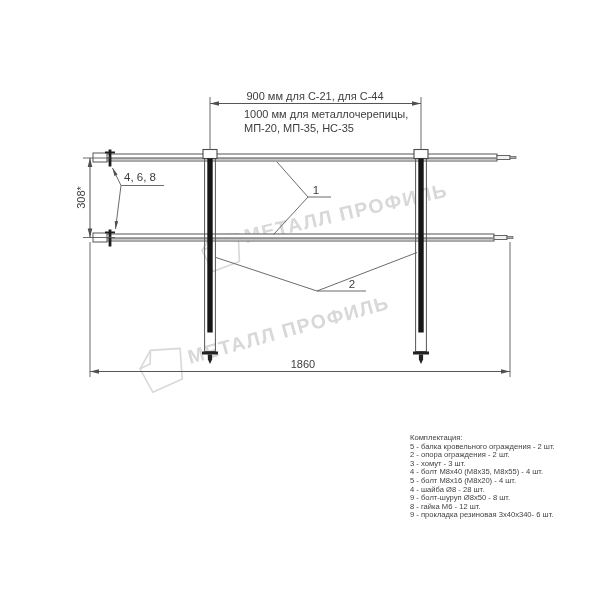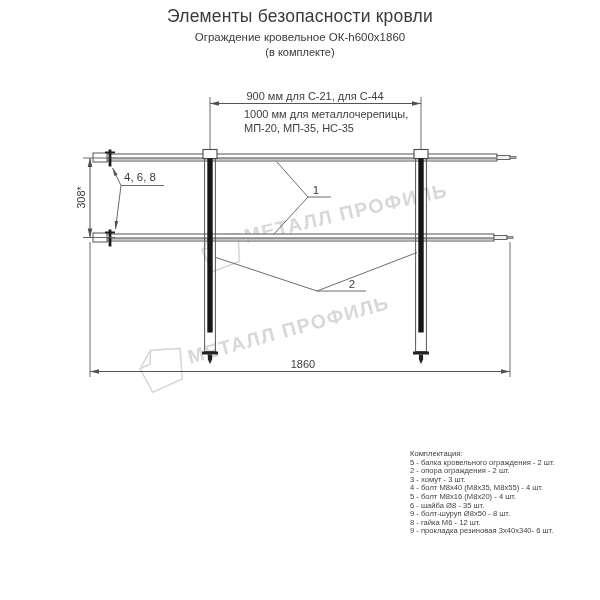--- a/index.html
+++ b/index.html
@@ -13,32 +13,27 @@
   .note{margin-top:3px;font-size:11px;}
   svg.drawing{position:absolute;left:0;top:0;}
   svg .ln{stroke:#555;stroke-width:1;fill:none;}
   svg .thin{stroke:#5a5a5a;stroke-width:0.9;fill:none;}
   svg .arrow{fill:#4f4f4f;stroke:none;}
   svg .dimtxt{font-family:"Liberation Sans",sans-serif;font-size:11px;fill:#3d3d3d;}
   svg .calltxt{font-family:"Liberation Sans",sans-serif;font-size:11.5px;fill:#3d3d3d;}
   svg .wm{font-family:"Liberation Sans",sans-serif;font-size:19.5px;font-weight:bold;
           letter-spacing:1.5px;fill:#d8d8d8;}
   svg .wmlogo{stroke:#d8d8d8;stroke-width:1.6;fill:none;}
-  .parts{position:absolute;left:410px;top:450px;font-size:7.6px;line-height:8.6px;color:#3f3f3f;white-space:nowrap;}
+  .parts{position:absolute;left:410px;top:434px;font-size:7.6px;line-height:8.6px;color:#3f3f3f;white-space:nowrap;}
 </style>
 </head>
 <body>
 
 <div class="page">
 
-  <div class="hdr">
-    <div class="title">Элементы безопасности кровли</div>
-    <div class="subtitle">Ограждение кровельное ОК-h600х1860</div>
-    <div class="note">(в комплекте)</div>
-  </div>
 
   <svg class="drawing" width="600" height="600" viewBox="0 0 600 600" xmlns="http://www.w3.org/2000/svg">
 
     <g>
       <g transform="translate(194,238) rotate(-13)">
         <path class="wmlogo" d="M5,14 L18,1 L44,6 L39,33 L11,37 Z"></path>
         <path class="wmlogo" d="M18,1 L15,12 L5,14"></path>
       </g>
       <g transform="translate(246,243) rotate(-13)">
         <text class="wm" x="0" y="0">МЕТАЛЛ ПРОФИЛЬ</text>
@@ -147,19 +142,19 @@
     </g>
   </svg>
 
   <div class="parts">
     <div>Комплектация:</div>
     <div>5 - балка кровельного ограждения - 2 шт.</div>
     <div>2 - опора ограждения - 2 шт.</div>
     <div>3 - хомут - 3 шт.</div>
     <div>4 - болт М8х40 (М8х35, М8х55) - 4 шт.</div>
     <div>5 - болт М8х16 (М8х20) - 4 шт.</div>
-    <div>6 - шайба Ø8 - 35 шт.</div>
+    <div>4 - шайба Ø8 - 28 шт.</div>
     <div>9 - болт-шуруп Ø8х50 - 8 шт.</div>
     <div>8 - гайка М6 - 12 шт.</div>
     <div>9 - прокладка резиновая 3х40х340- 6 шт.</div>
   </div>
 
 </div>
 
 </body></html>

